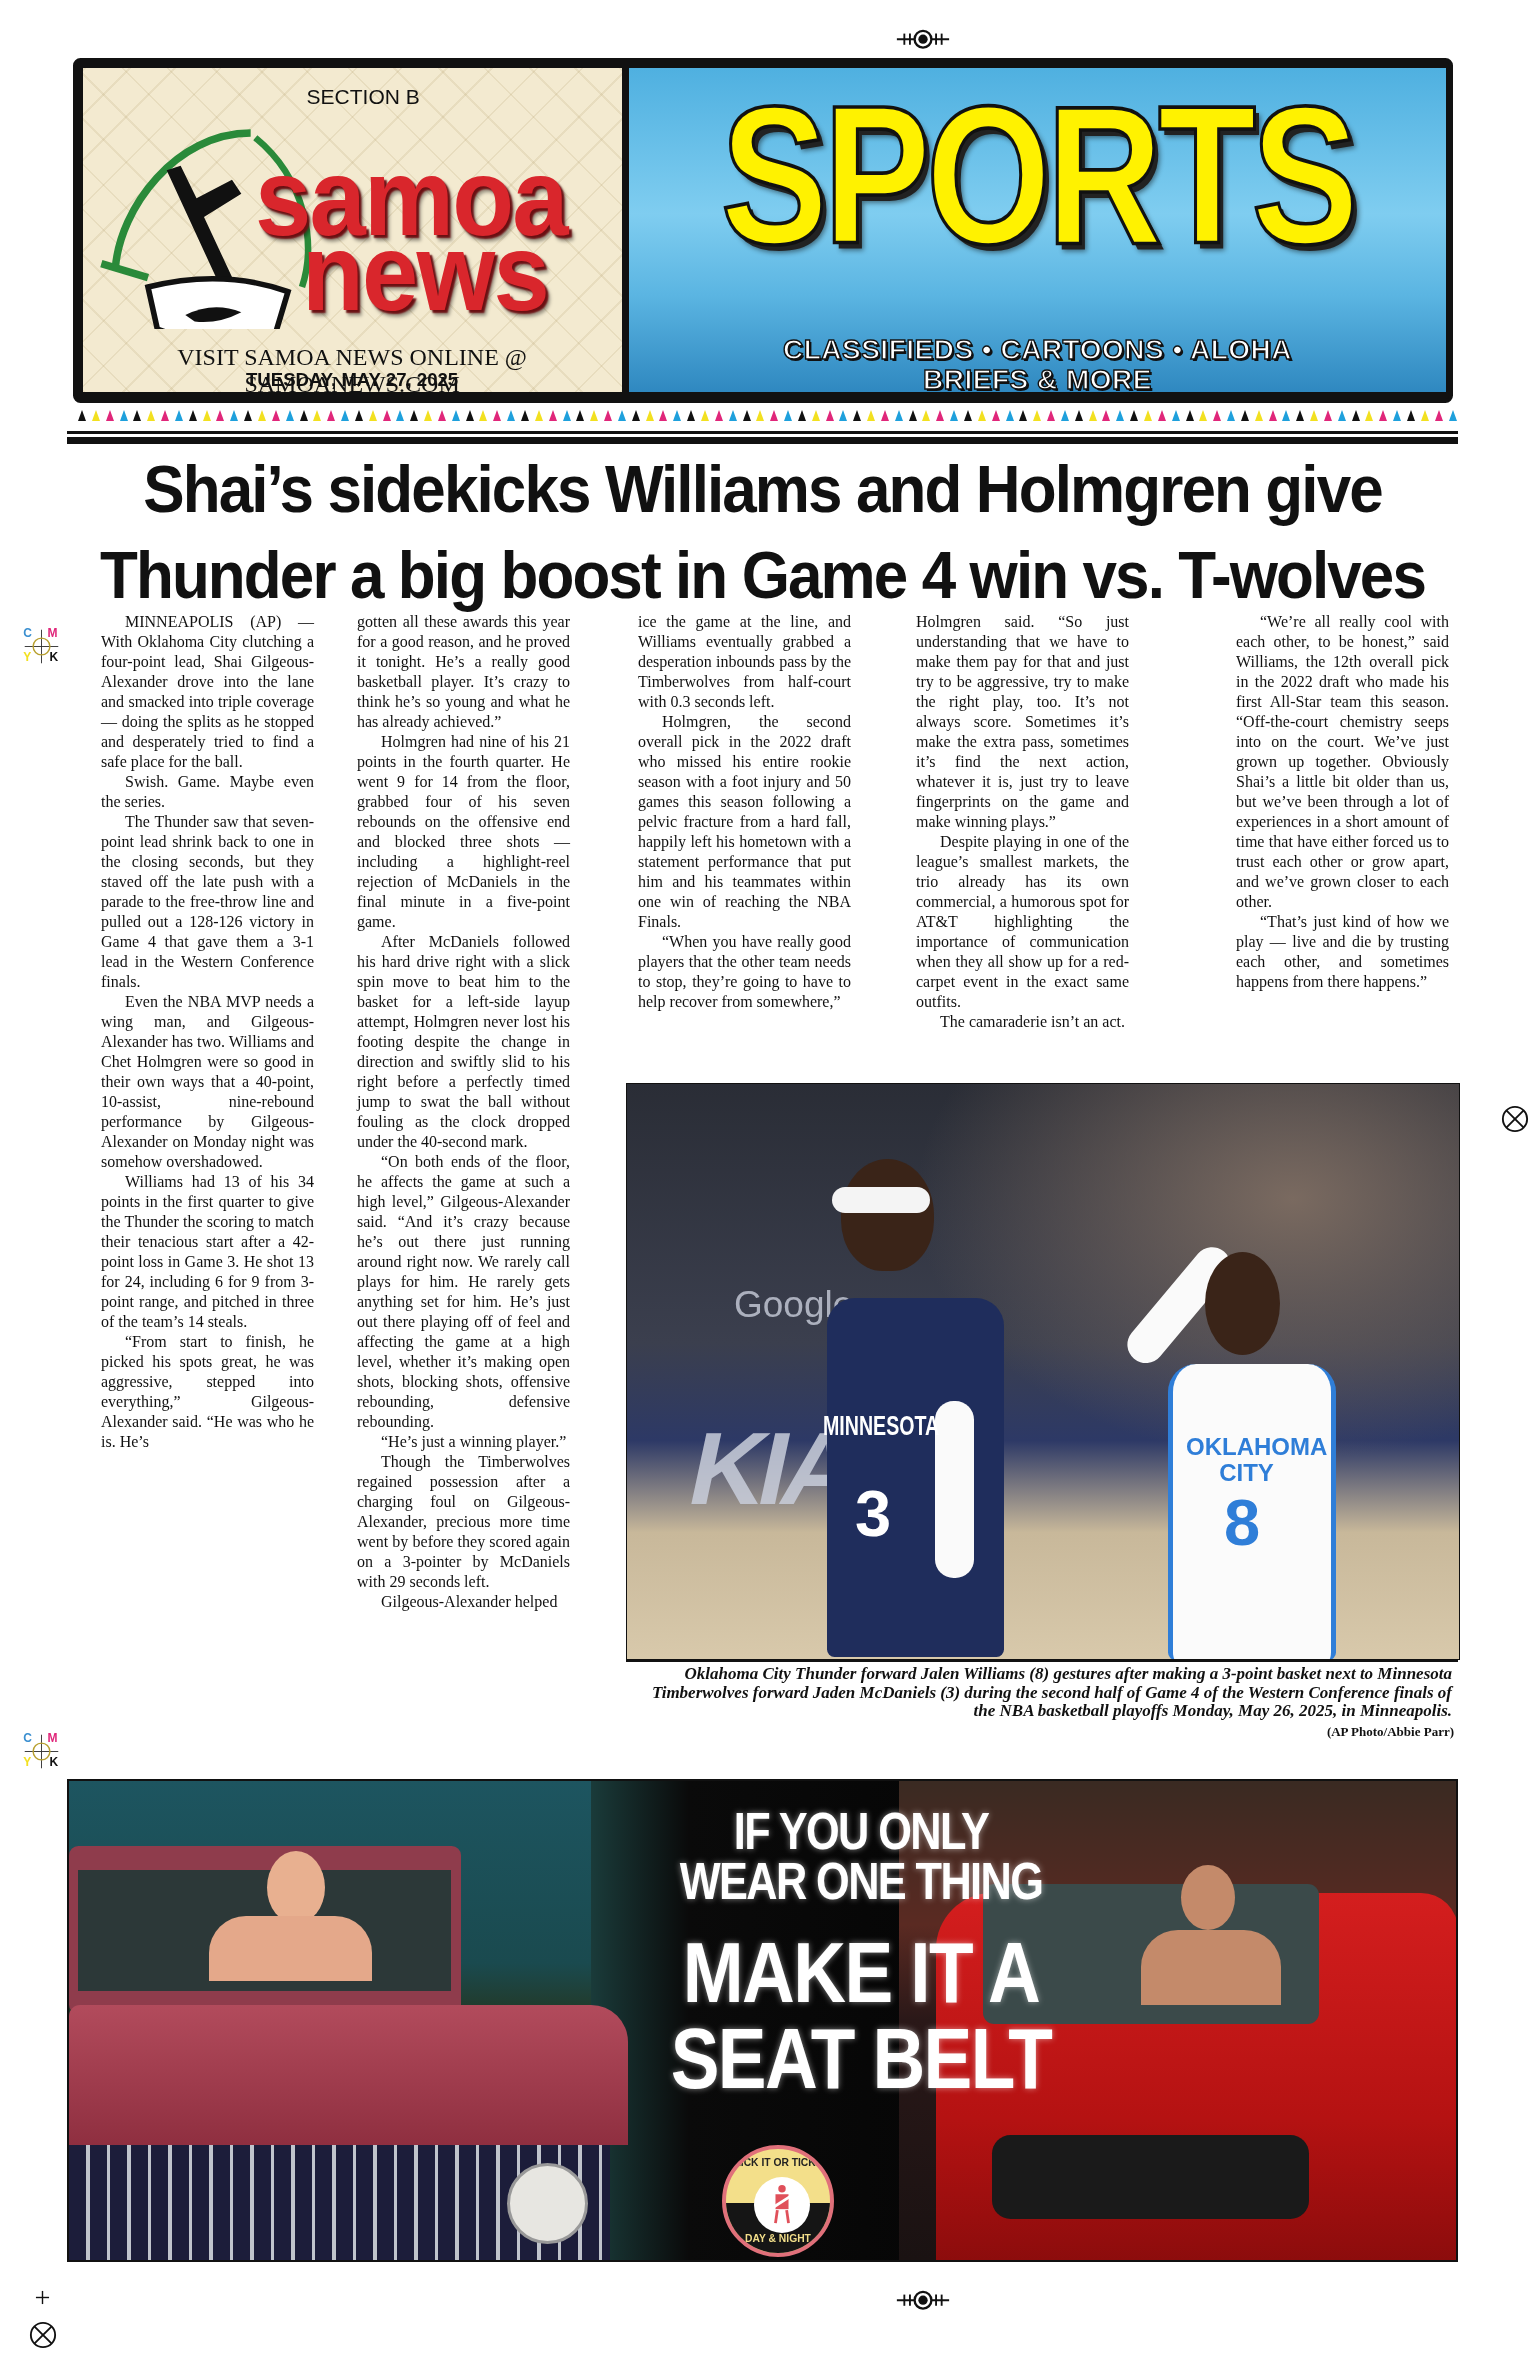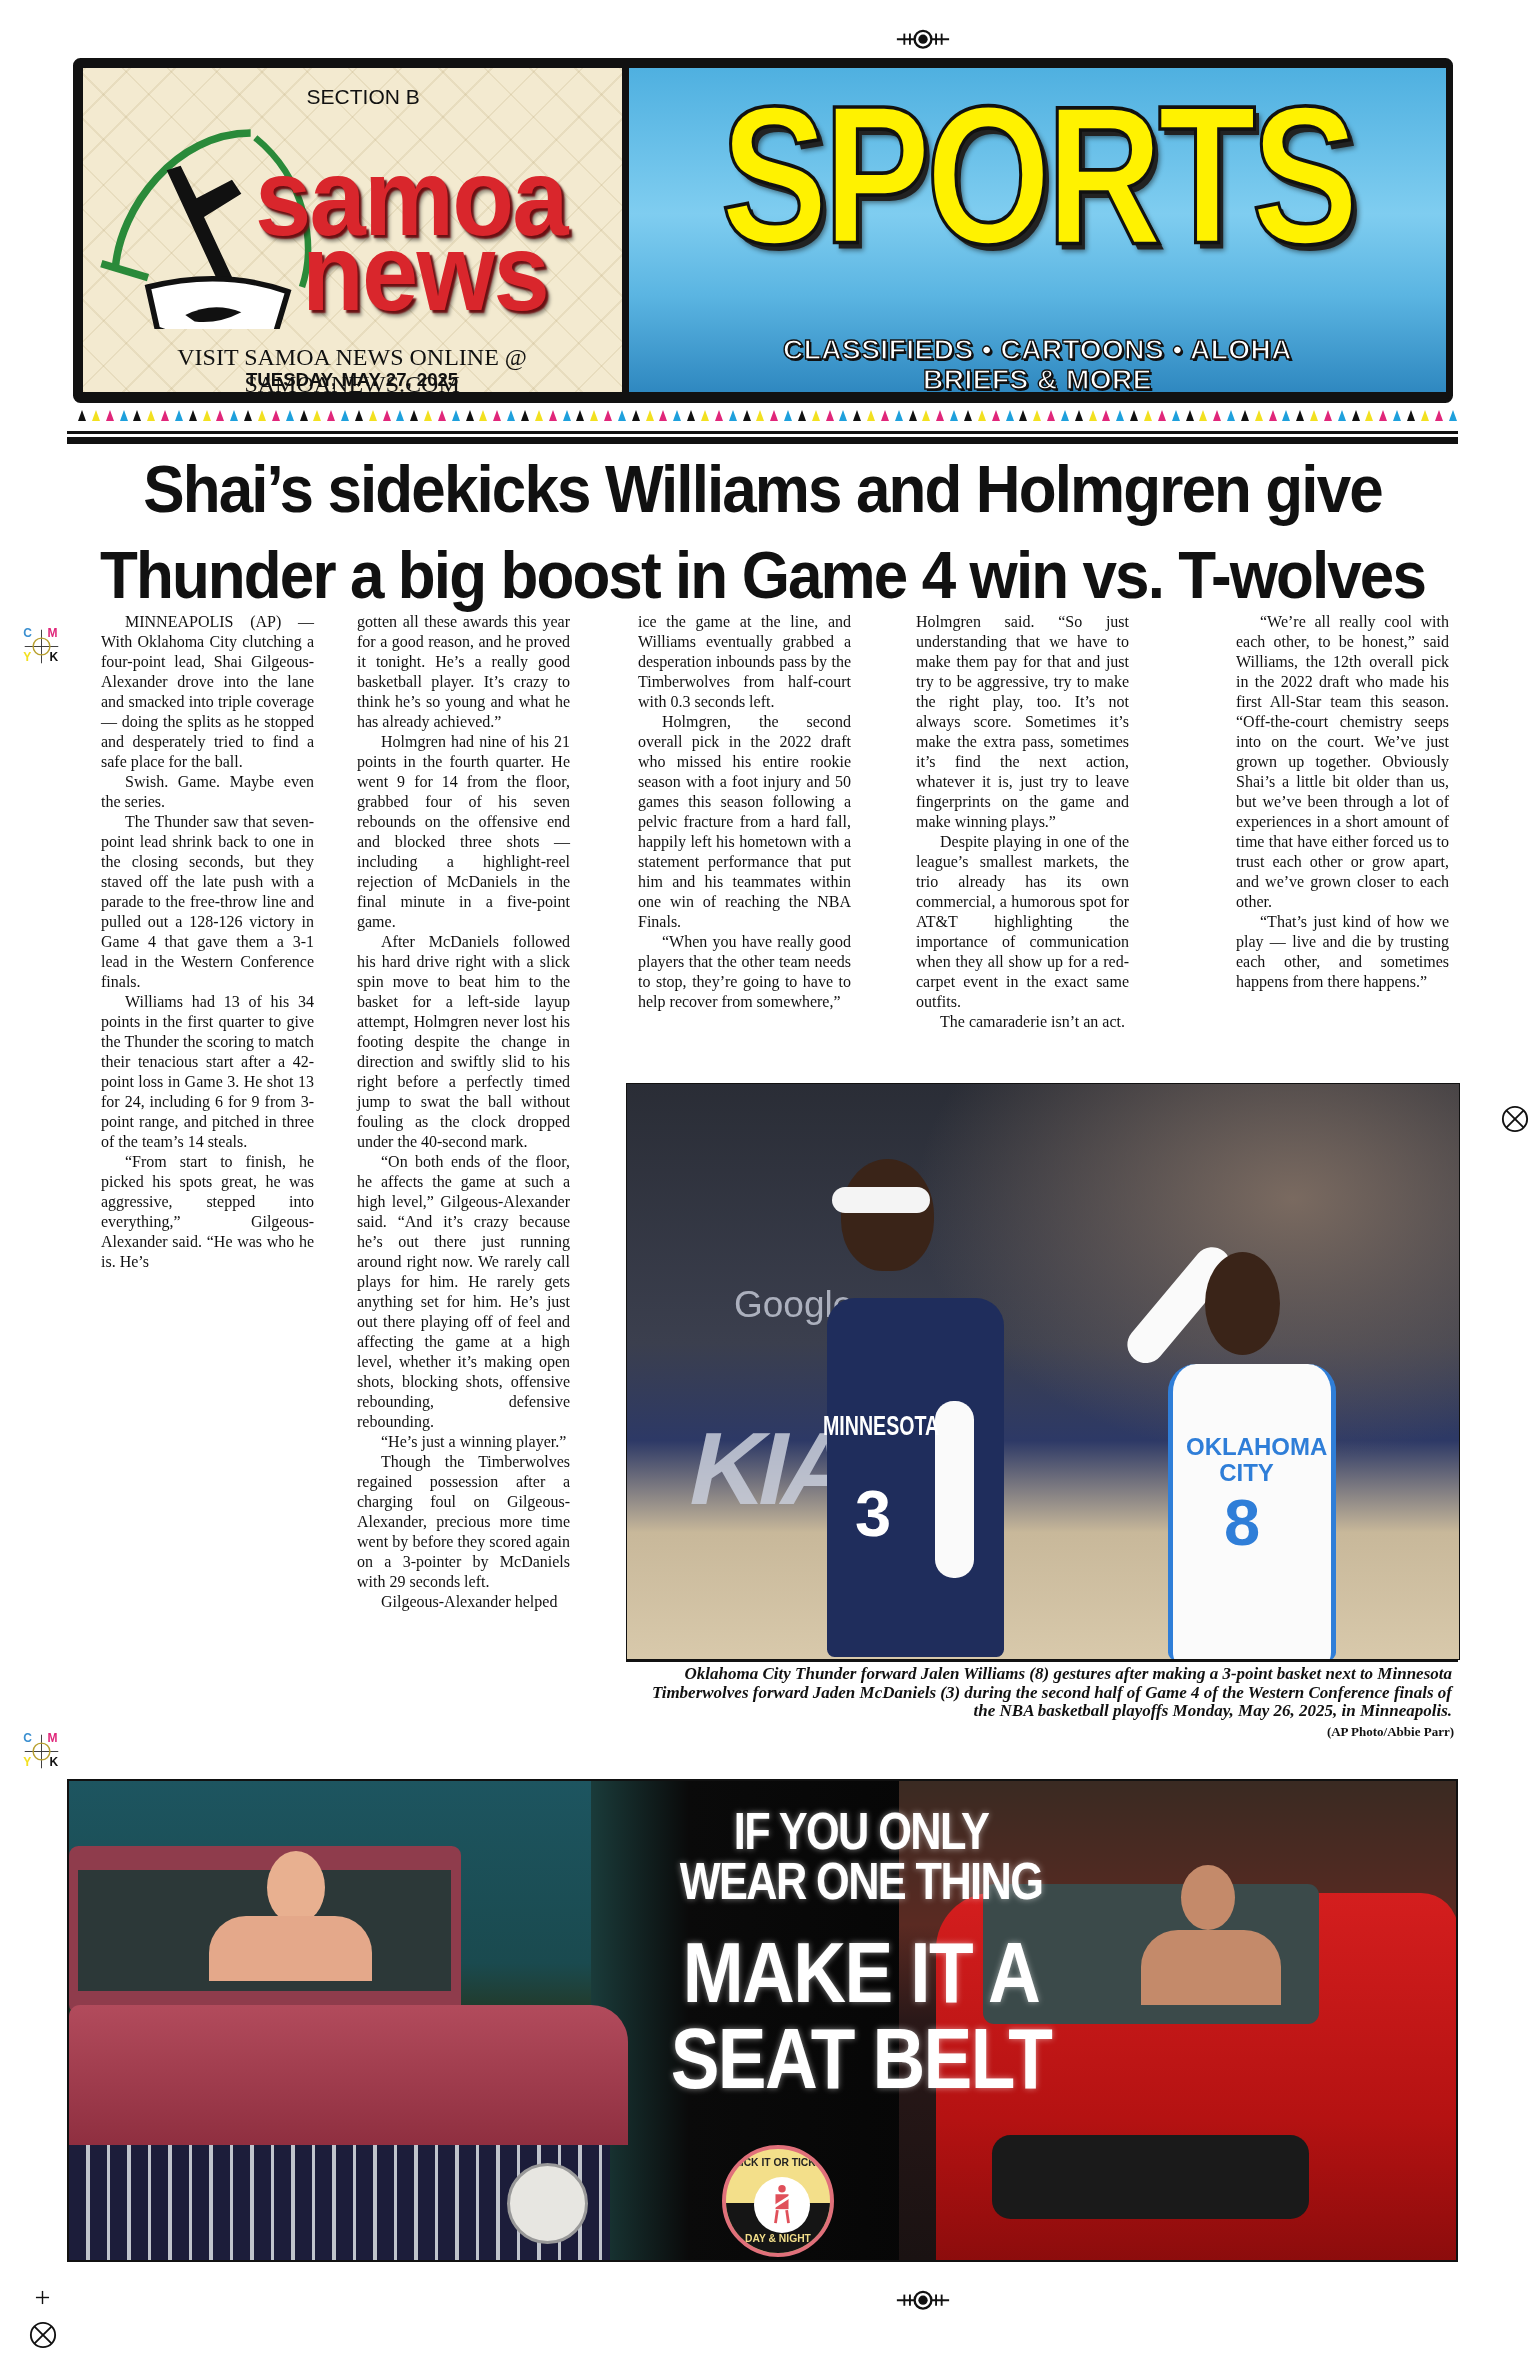--- a/index.html
+++ b/index.html
@@ -294,20 +294,21 @@
 
 <div class="abs headline">
   <div>Shai’s sidekicks Williams and Holmgren give</div>
   <div>Thunder a big boost in Game 4 win vs. T-wolves</div>
 </div>
 
 <div class="col c1">
   <p>MINNEAPOLIS (AP) — With Oklahoma City clutching a four-point lead, Shai Gilgeous-Alexander drove into the lane and smacked into triple coverage — doing the splits as he stopped and desperately tried to find a safe place for the ball.</p>
   <p>Swish. Game. Maybe even the series.</p>
   <p>The Thunder saw that seven-point lead shrink back to one in the closing seconds, but they staved off the late push with a parade to the free-throw line and pulled out a 128-126 victory in Game 4 that gave them a 3-1 lead in the Western Conference finals.</p>
+  <p>Even the NBA MVP needs a wing man, and Gilgeous-Alexander has two. Williams and Chet Holmgren were so good in their own ways that a 40-point, 10-assist, nine-rebound performance by Gilgeous-Alexander on Monday night was somehow overshadowed.</p>
   <p>Williams had 13 of his 34 points in the first quarter to give the Thunder the scoring to match their tenacious start after a 42-point loss in Game 3. He shot 13 for 24, including 6 for 9 from 3-point range, and pitched in three of the team’s 14 steals.</p>
   <p>“From start to finish, he picked his spots great, he was aggressive, stepped into everything,” Gilgeous-Alexander said. “He was who he is. He’s</p>
 </div>
 <div class="col c2">
   <p style="text-indent:0">gotten all these awards this year for a good reason, and he proved it tonight. He’s a really good basketball player. It’s crazy to think he’s so young and what he has already achieved.”</p>
   <p>Holmgren had nine of his 21 points in the fourth quarter. He went 9 for 14 from the floor, grabbed four of his seven rebounds on the offensive end and blocked three shots — including a highlight-reel rejection of McDaniels in the final minute in a five-point game.</p>
   <p>After McDaniels followed his hard drive right with a slick spin move to beat him to the basket for a left-side layup attempt, Holmgren never lost his footing despite the change in direction and swiftly slid to his right before a perfectly timed jump to swat the ball without fouling as the clock dropped under the 40-second mark.</p>
   <p>“On both ends of the floor, he affects the game at such a high level,” Gilgeous-Alexander said. “And it’s crazy because he’s out there just running around right now. We rarely call plays for him. He rarely gets anything set for him. He’s just out there playing off of feel and affecting the game at a high level, whether it’s making open shots, blocking shots, offensive rebounding, defensive rebounding.</p>
   <p>“He’s just a winning player.”</p>
   <p>Though the Timberwolves regained possession after a charging foul on Gilgeous-Alexander, precious more time went by before they scored again on a 3-pointer by McDaniels with 29 seconds left.</p>

